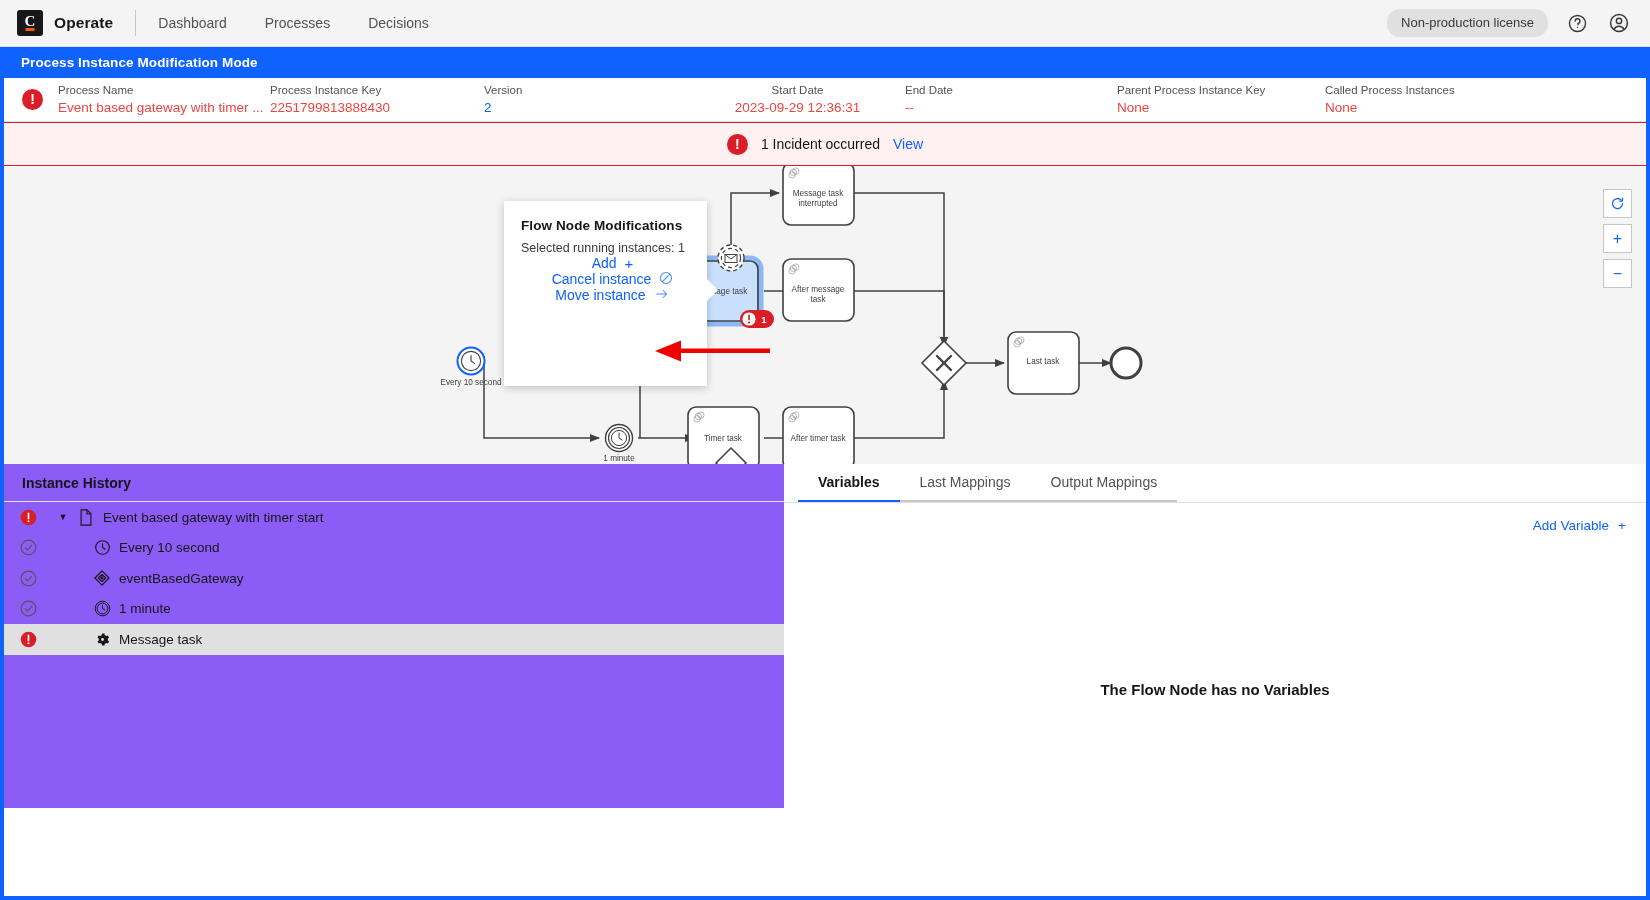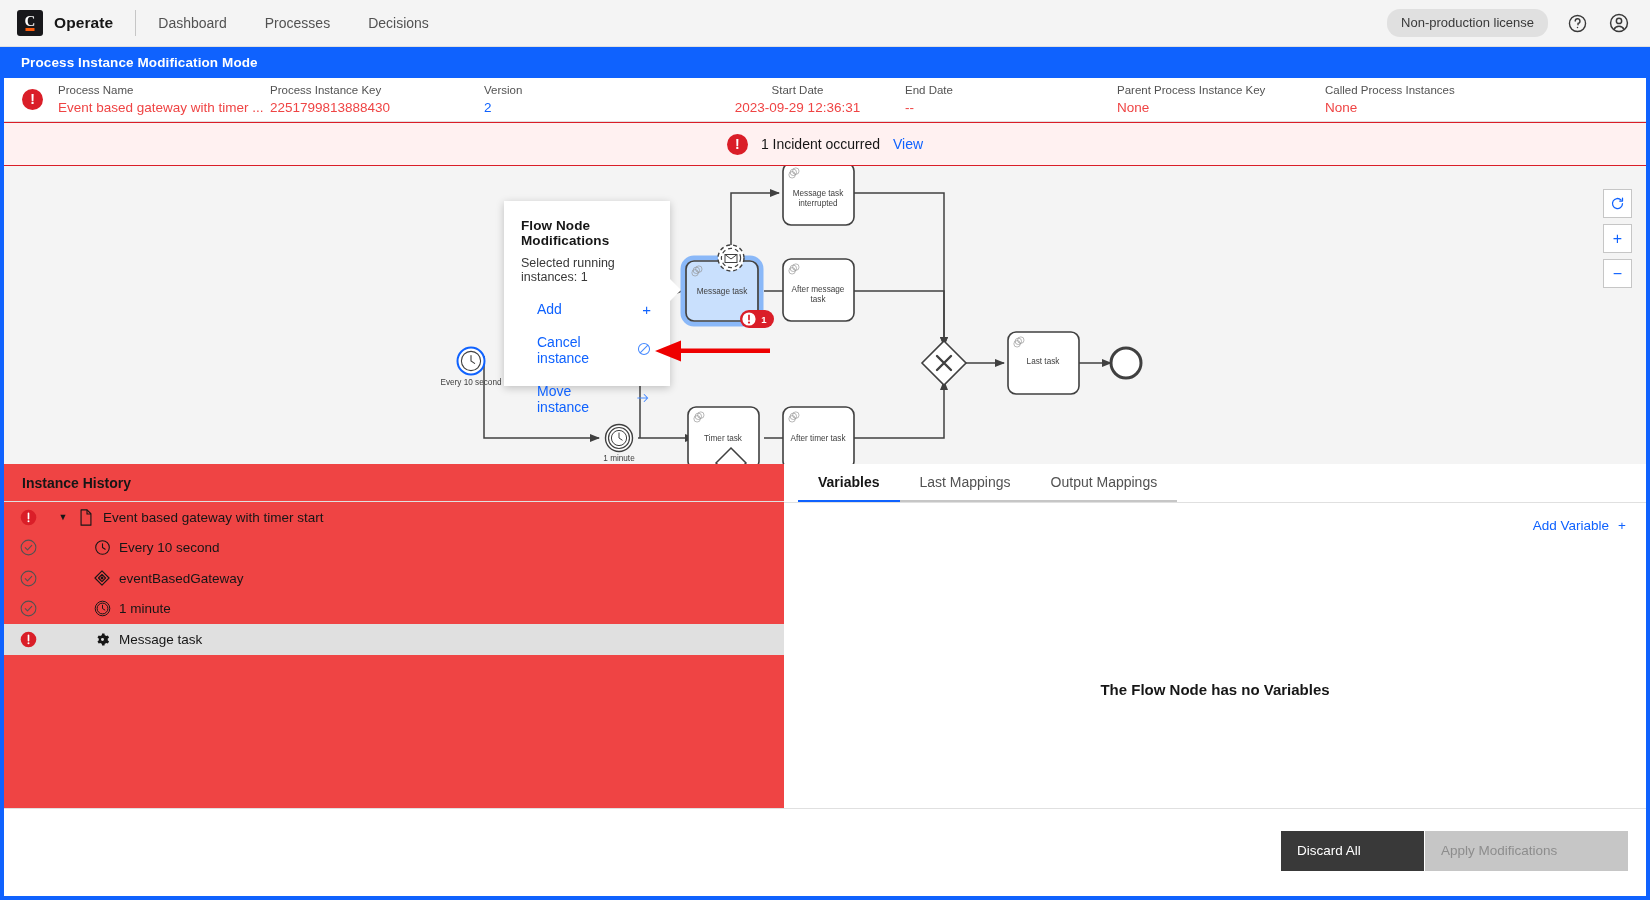--- a/index.html
+++ b/index.html
@@ -107,44 +107,44 @@
     display:flex; flex-direction:column; gap:6px;
   }
   .zoomctl .zb {
     width:29px;height:29px;background:#ffffff;border:1px solid #c6c6c6;
     display:flex;align-items:center;justify-content:center;cursor:pointer;
     color:#0f62fe; font-size:16px; line-height:1;
   }
 
   
   .popup {
-    position:absolute; left:504px; top:201px; width:166px; height:185px;
+    position:absolute; left:504px; top:201px; width:203px; height:185px;
     background:#ffffff; box-shadow: 0 2px 8px rgba(0,0,0,.22);
     padding: 17px 17px 0 17px; z-index: 40;
   }
   .popup .ptitle { font-size:13.5px; font-weight:700; color:#161616; letter-spacing:.1px;}
   .popup .psub { font-size:12.5px; color:#393939; margin-top:8px; }
   .popup .prow {
-    display:flex; align-items:center; justify-content:space-between;
-    color:#0f62fe; font-size:14px; cursor:pointer; margin-top: 17px; padding-left:16px;gap:8px;
+    display:flex; align-items:center; justify-content:center;
+    color:#0f62fe; font-size:14px; cursor:pointer; padding-left:16px;gap:8px;
   }
   .popup .prow .pglyph { font-size:15px; line-height:1; padding-right: 2px;}
   .popup .tail {
     position:absolute; right:-11px; top:78px; width:0;height:0;
     border-top:11px solid transparent; border-bottom:11px solid transparent;
     border-left:11px solid #ffffff;
   }
 
   
   .redarrow { position:absolute; left:655px; top:340px; z-index:45; }
 
   
   .histpanel {
     position:absolute; top:464px; left:4px; width:855px; height:344px;
-    background:#ef4444; border-right:2px solid #15803d;
+    background:#8b5cf6; border-right:2px solid #15803d;
   }
   .histhead {
     height:38px; display:flex; align-items:center; padding-left:18px;
     font-size:14px; font-weight:700; color:#161616; border-bottom:1px solid #e0e0e0;
   }
   .histrow {
     height:30.5px; display:flex; align-items:center; font-size:13.5px; color:#161616;
     cursor:pointer;
   }
   .histrow.selected { background:#e0e0e0; }
@@ -568,18 +568,14 @@
     </div>
     <div class="varbody">
       <div class="addvar">
         <span>Add Variable</span>
         <span>+</span>
       </div>
       <div class="emptyvar">The Flow Node has no Variables</div>
     </div>
   </div>
 
-  <div class="footer">
-    <div class="btn dark">Discard All</div>
-    <div class="btn disabled">Apply Modifications</div>
-  </div>
 
 </div>
 
 </body></html>

